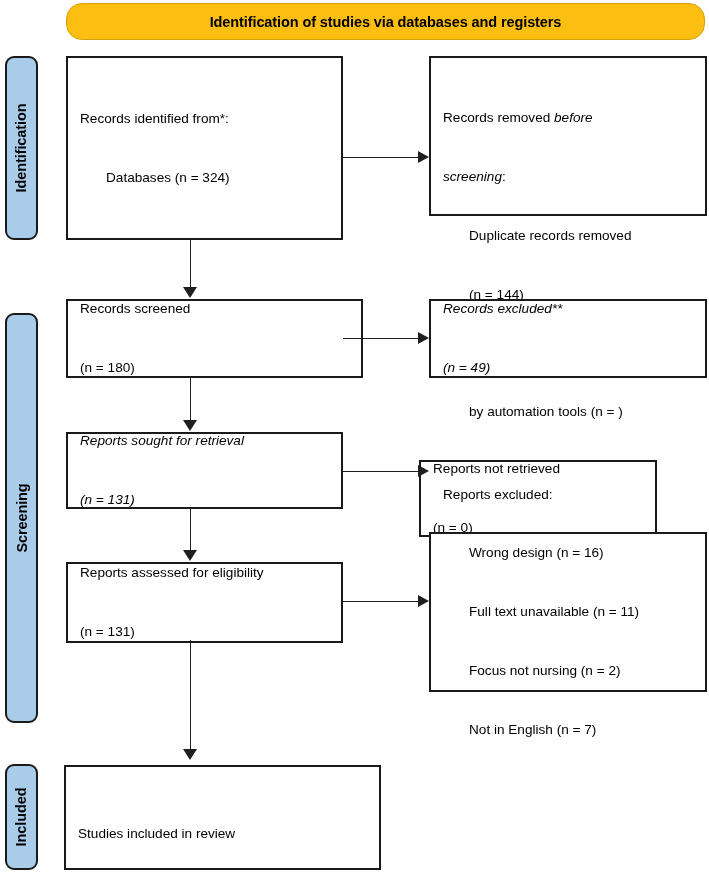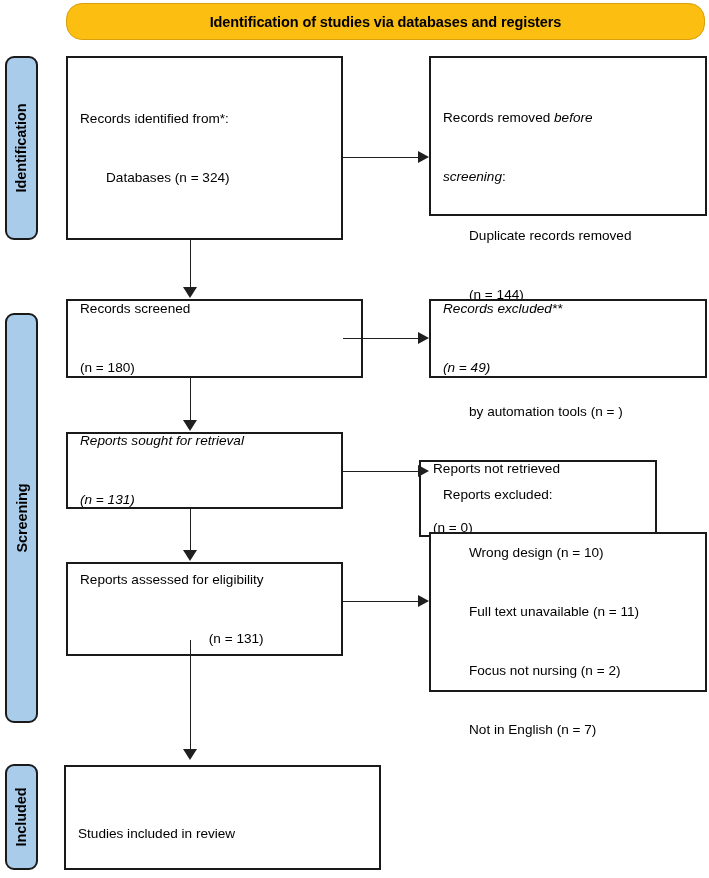--- a/index.html
+++ b/index.html
@@ -197,31 +197,31 @@
       <span class="box-line">(n = 0)</span>
     </div>
   </div>
 
   <div class="connector-h" style="left:343px; top:471px; width:76px;"></div>
   <div class="arrowhead-right" style="left:418px; top:464.5px;"></div>
 
   <div class="connector-v" style="left:190px; top:509px; height:42px;"></div>
   <div class="arrowhead-down" style="left:183.2px; top:550px;"></div>
 
-  <div class="flow-box" style="left:66px; top:562px; width:277px; height:94px;text-align:right;">
+  <div class="flow-box" style="left:66px; top:562px; width:277px; height:81px;">
     <div class="box-text">
       <span class="box-line">Reports assessed for eligibility</span>
       <span class="box-line">(n = 131)</span>
     </div>
   </div>
 
   <div class="flow-box" style="left:429px; top:532px; width:278px; height:160px;">
     <div class="box-text">
       <span class="box-line">Reports excluded:</span>
-      <span class="box-line indented">Wrong design (n = 10)</span>
+      <span class="box-line indented">Wrong design (n = 16)</span>
       <span class="box-line indented">Full text unavailable (n = 11)</span>
       <span class="box-line indented">Focus not nursing (n = 2)</span>
       <span class="box-line indented">Not in English (n = 7)</span>
     </div>
   </div>
 
   <div class="connector-h" style="left:343px; top:601px; width:76px;"></div>
   <div class="arrowhead-right" style="left:418px; top:594.5px;"></div>
 
   <div class="connector-v" style="left:190px; top:640px; height:110px;"></div>

